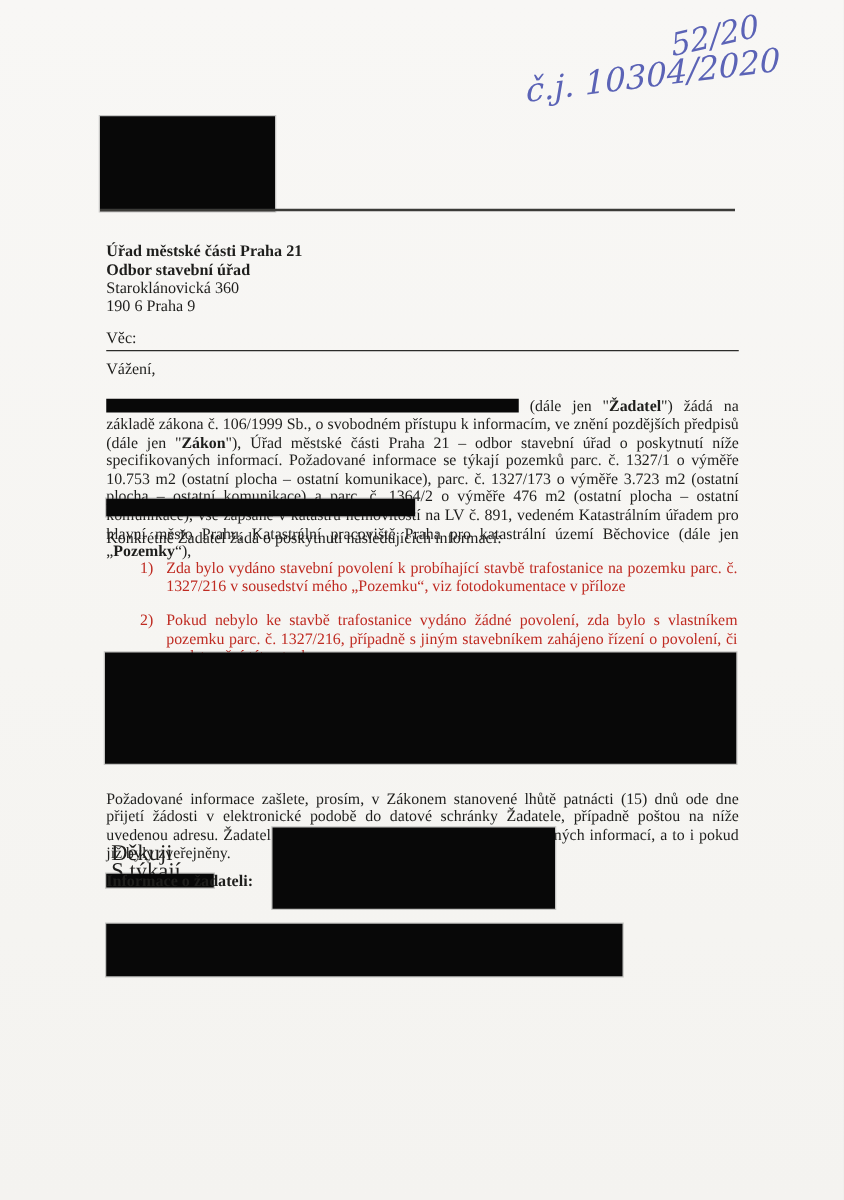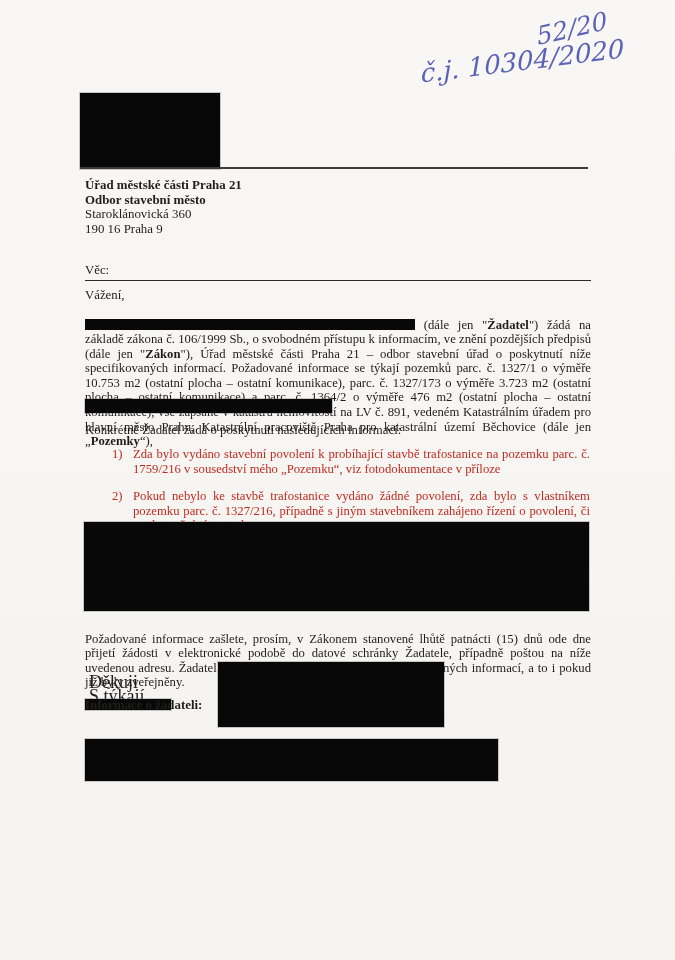--- a/index.html
+++ b/index.html
@@ -18,21 +18,21 @@
   .hw{
     position:absolute;
     font-family:"DejaVu Serif",serif;
     font-style:italic;
     color:#5b63b6;
     white-space:nowrap;
   }
   .hw1{left:536px;top:14px;font-size:25px;transform:rotate(-13deg) skewX(-6deg);}
   .hw2{left:420px;top:46px;font-size:26px;transform:rotate(-7deg) skewX(-6deg);}
   .hrule{position:absolute;left:80px;top:167px;width:508px;height:2px;background:#3b3b38;}
-  .addr{left:85px;top:178px;font-size:12.9px;line-height:14.6px;}
+  .addr{left:85px;top:194px;font-size:12.9px;line-height:14.6px;}
   .addr .b{font-weight:bold;}
   .subject{
     left:85px;top:263px;width:506px;
     font-size:12.8px;line-height:14px;
     border-bottom:1.2px solid #2b2b29;
     padding-bottom:3px;
     display:flex;white-space:nowrap;
   }
   .subject .lbl{margin-right:18px;}
   .salut{left:85px;top:288px;font-size:12.8px;font-family:Liberation Serif, serif;}
@@ -63,41 +63,41 @@
 <div class="page">
 
   <div class="hw hw1">52/20</div>
   <div class="hw hw2">č.j. 10304/2020</div>
 
   <div class="redact" style="left:80px;top:93px;width:140px;height:76px;"></div>
   <div class="hrule"></div>
 
   <div class="abs addr">
     <div class="b">Úřad městské části Praha 21</div>
-    <div class="b">Odbor stavební město</div>
+    <div class="b">Odbor stavební úřad</div>
     <div>Staroklánovická 360</div>
-    <div>190 16 Praha 9</div>
+    <div>190 6 Praha 9</div>
   </div>
 
   <div class="abs subject">
     <span class="lbl">Věc:</span>
   </div>
 
   <div class="abs salut">Vážení,</div>
 
   <p class="abs par par1"><span class="redact-inline"></span><span> (dále jen "</span><b>Žadatel</b><span>") žádá na základě zákona č. 106/1999 Sb., o svobodném přístupu k informacím, ve znění pozdějších předpisů (dále jen "</span><b>Zákon</b><span>"), Úřad městské části Praha 21 – odbor stavební úřad o poskytnutí níže specifikovaných informací. Požadované informace se týkají pozemků parc. č. 1327/1 o výměře 10.753 m2 (ostatní plocha – ostatní komunikace), parc. č. 1327/173 o výměře 3.723 m2 (ostatní plocha – ostatní komunikace) a parc. č. 1364/2 o výměře 476 m2 (ostatní plocha – ostatní komunikace), vše zapsané v katastru nemovitostí na LV č. 891, vedeném Katastrálním úřadem pro hlavní město Prahu, Katastrální pracoviště Praha pro katastrální území Běchovice (dále jen „</span><b>Pozemky</b><span>“),</span></p>
 
   <div class="redact bar-after-par1"></div>
 
   <div class="abs intro">Konkrétně Žadatel žádá o poskytnutí následujících informací:</div>
 
   <div class="abs redlist">
     <div class="item">
       <span class="num">1)</span>
-      <span class="txt">Zda bylo vydáno stavební povolení k probíhající stavbě trafostanice na pozemku parc. č. 1759/216 v sousedství mého „Pozemku“, viz fotodokumentace v příloze</span>
+      <span class="txt">Zda bylo vydáno stavební povolení k probíhající stavbě trafostanice na pozemku parc. č. 1327/216 v sousedství mého „Pozemku“, viz fotodokumentace v příloze</span>
     </div>
     <div class="item">
       <span class="num">2)</span>
       <span class="txt">Pokud nebylo ke stavbě trafostanice vydáno žádné povolení, zda bylo s vlastníkem pozemku parc. č. 1327/216, případně s jiným stavebníkem zahájeno řízení o povolení, či o odstranění této stavby.</span>
     </div>
   </div>
 
   <div class="redact block-mid"></div>
 
   <p class="abs par par2">Požadované informace zašlete, prosím, v Zákonem stanovené lhůtě patnácti (15) dnů ode dne přijetí žádosti v elektronické podobě do datové schránky Žadatele, případně poštou na níže uvedenou adresu. Žadatel trvá na přímém poskytnutí všech požadovaných informací, a to i pokud již byly zveřejněny.</p>

